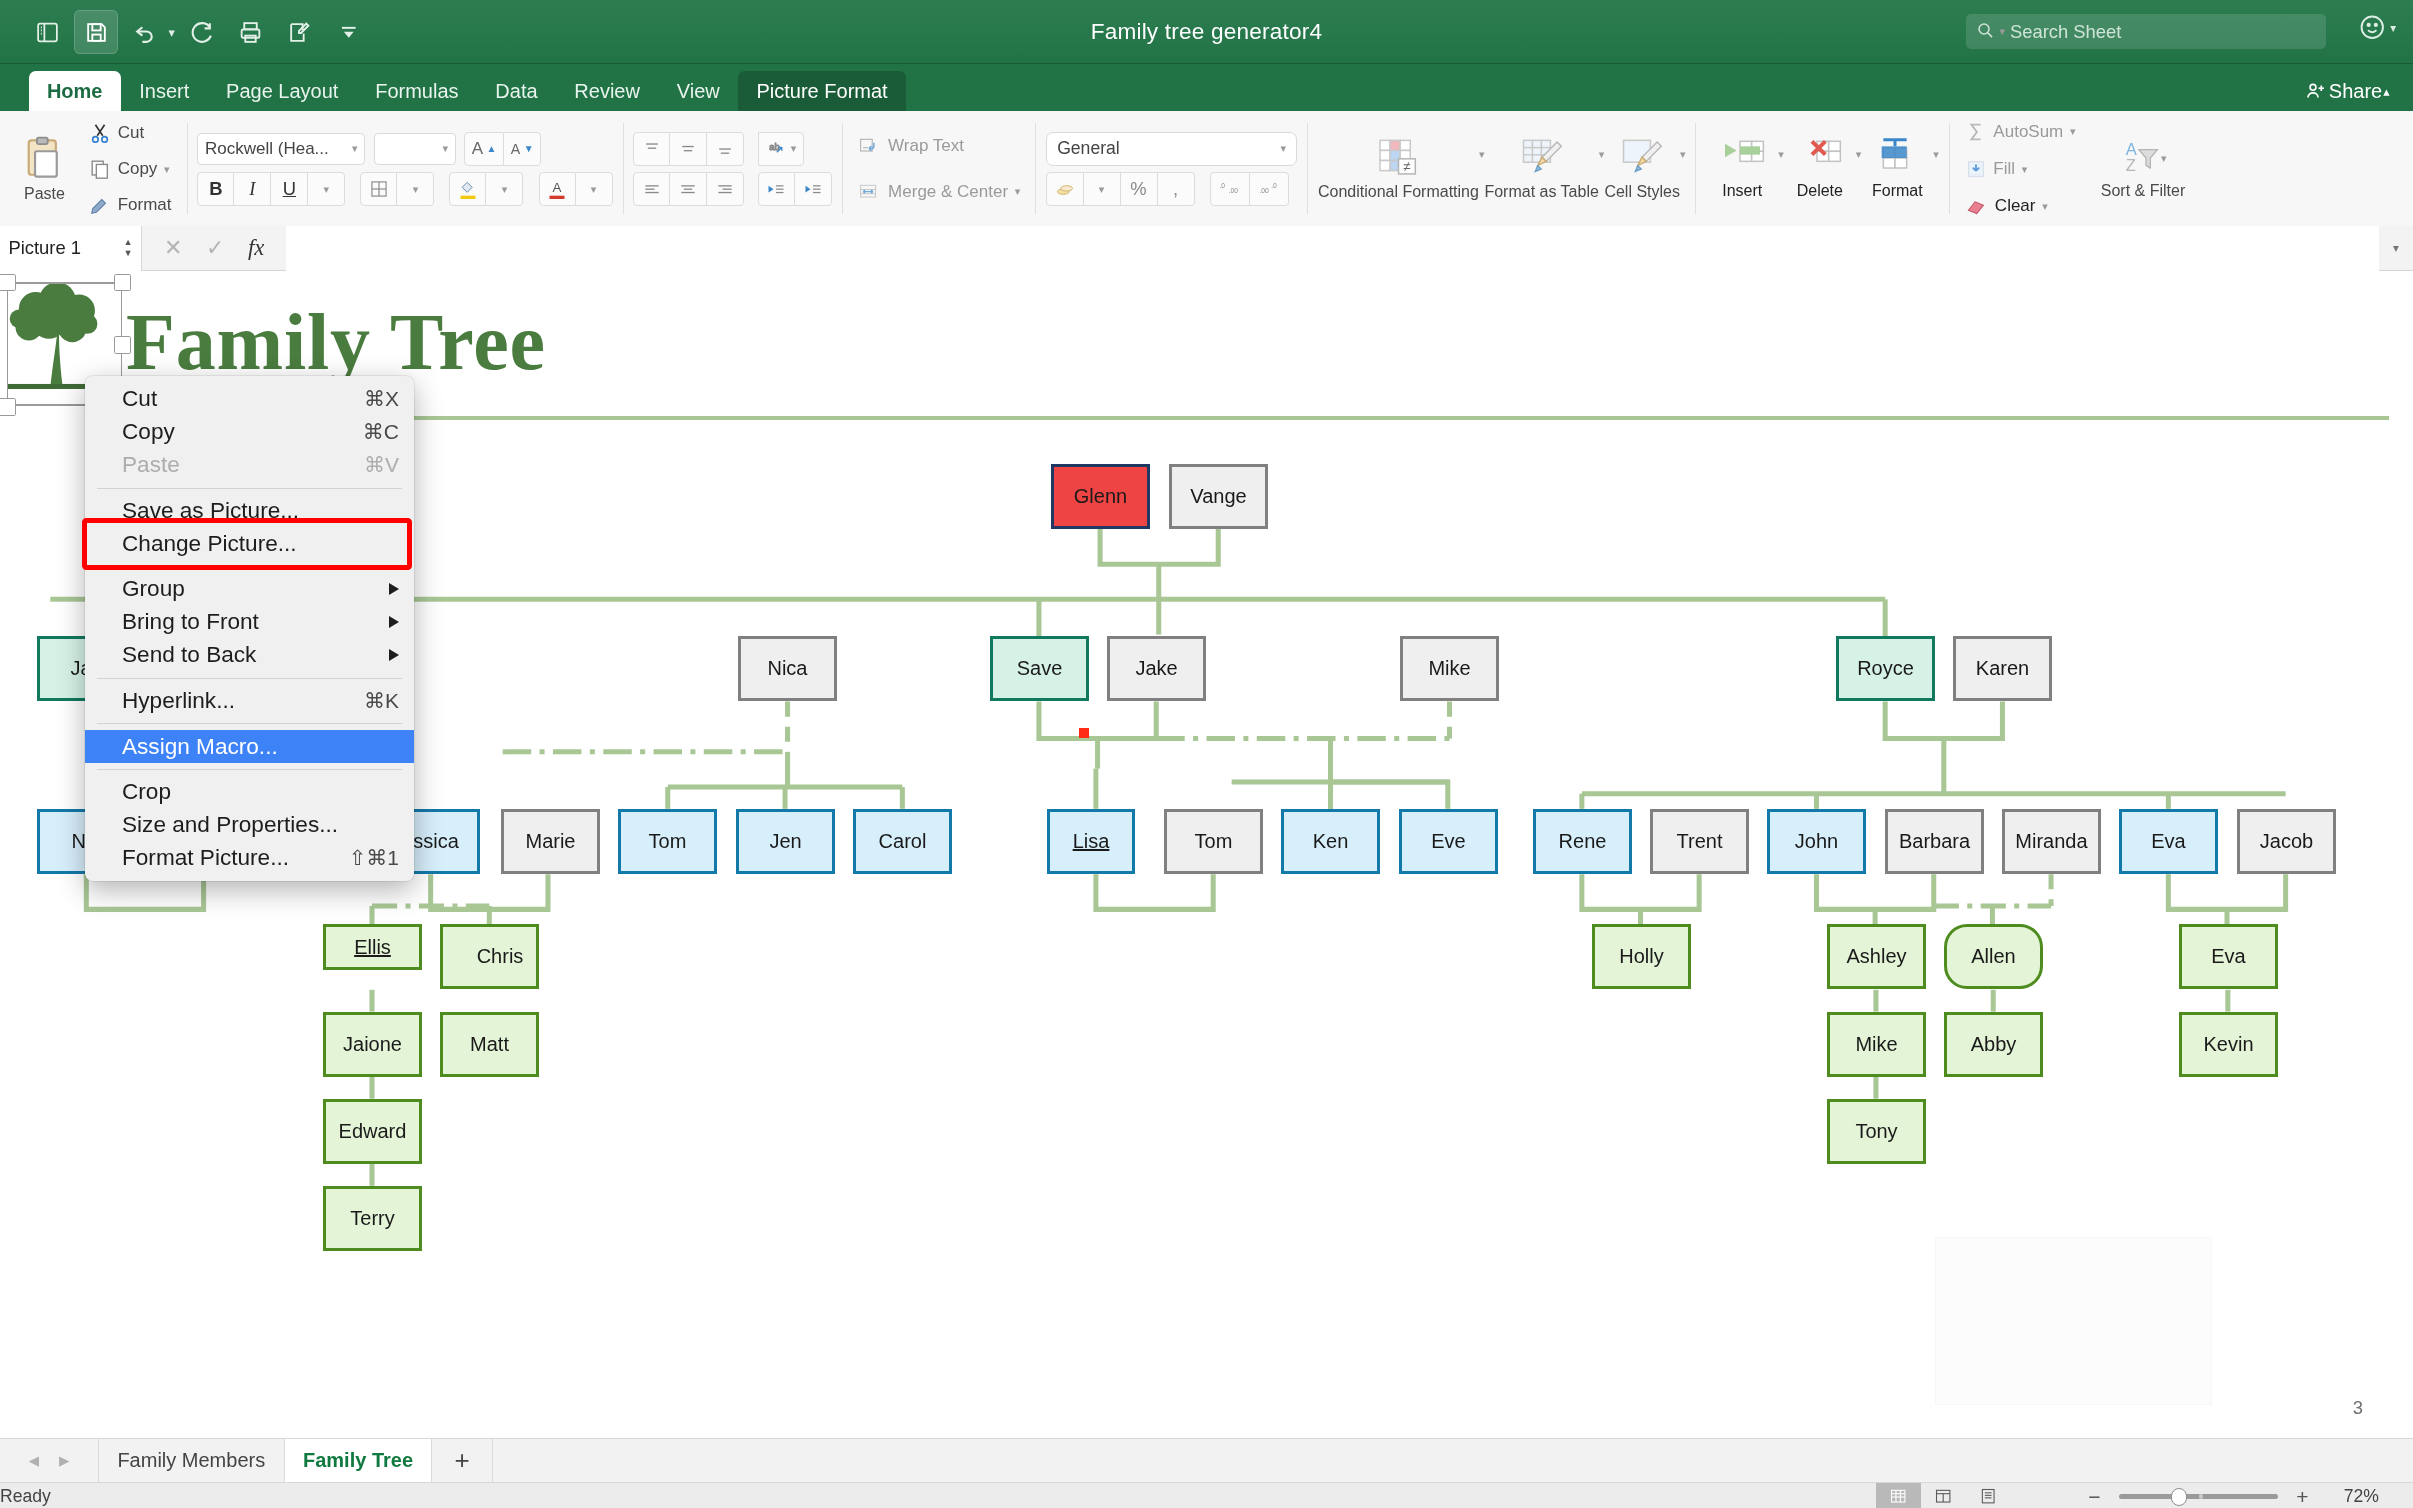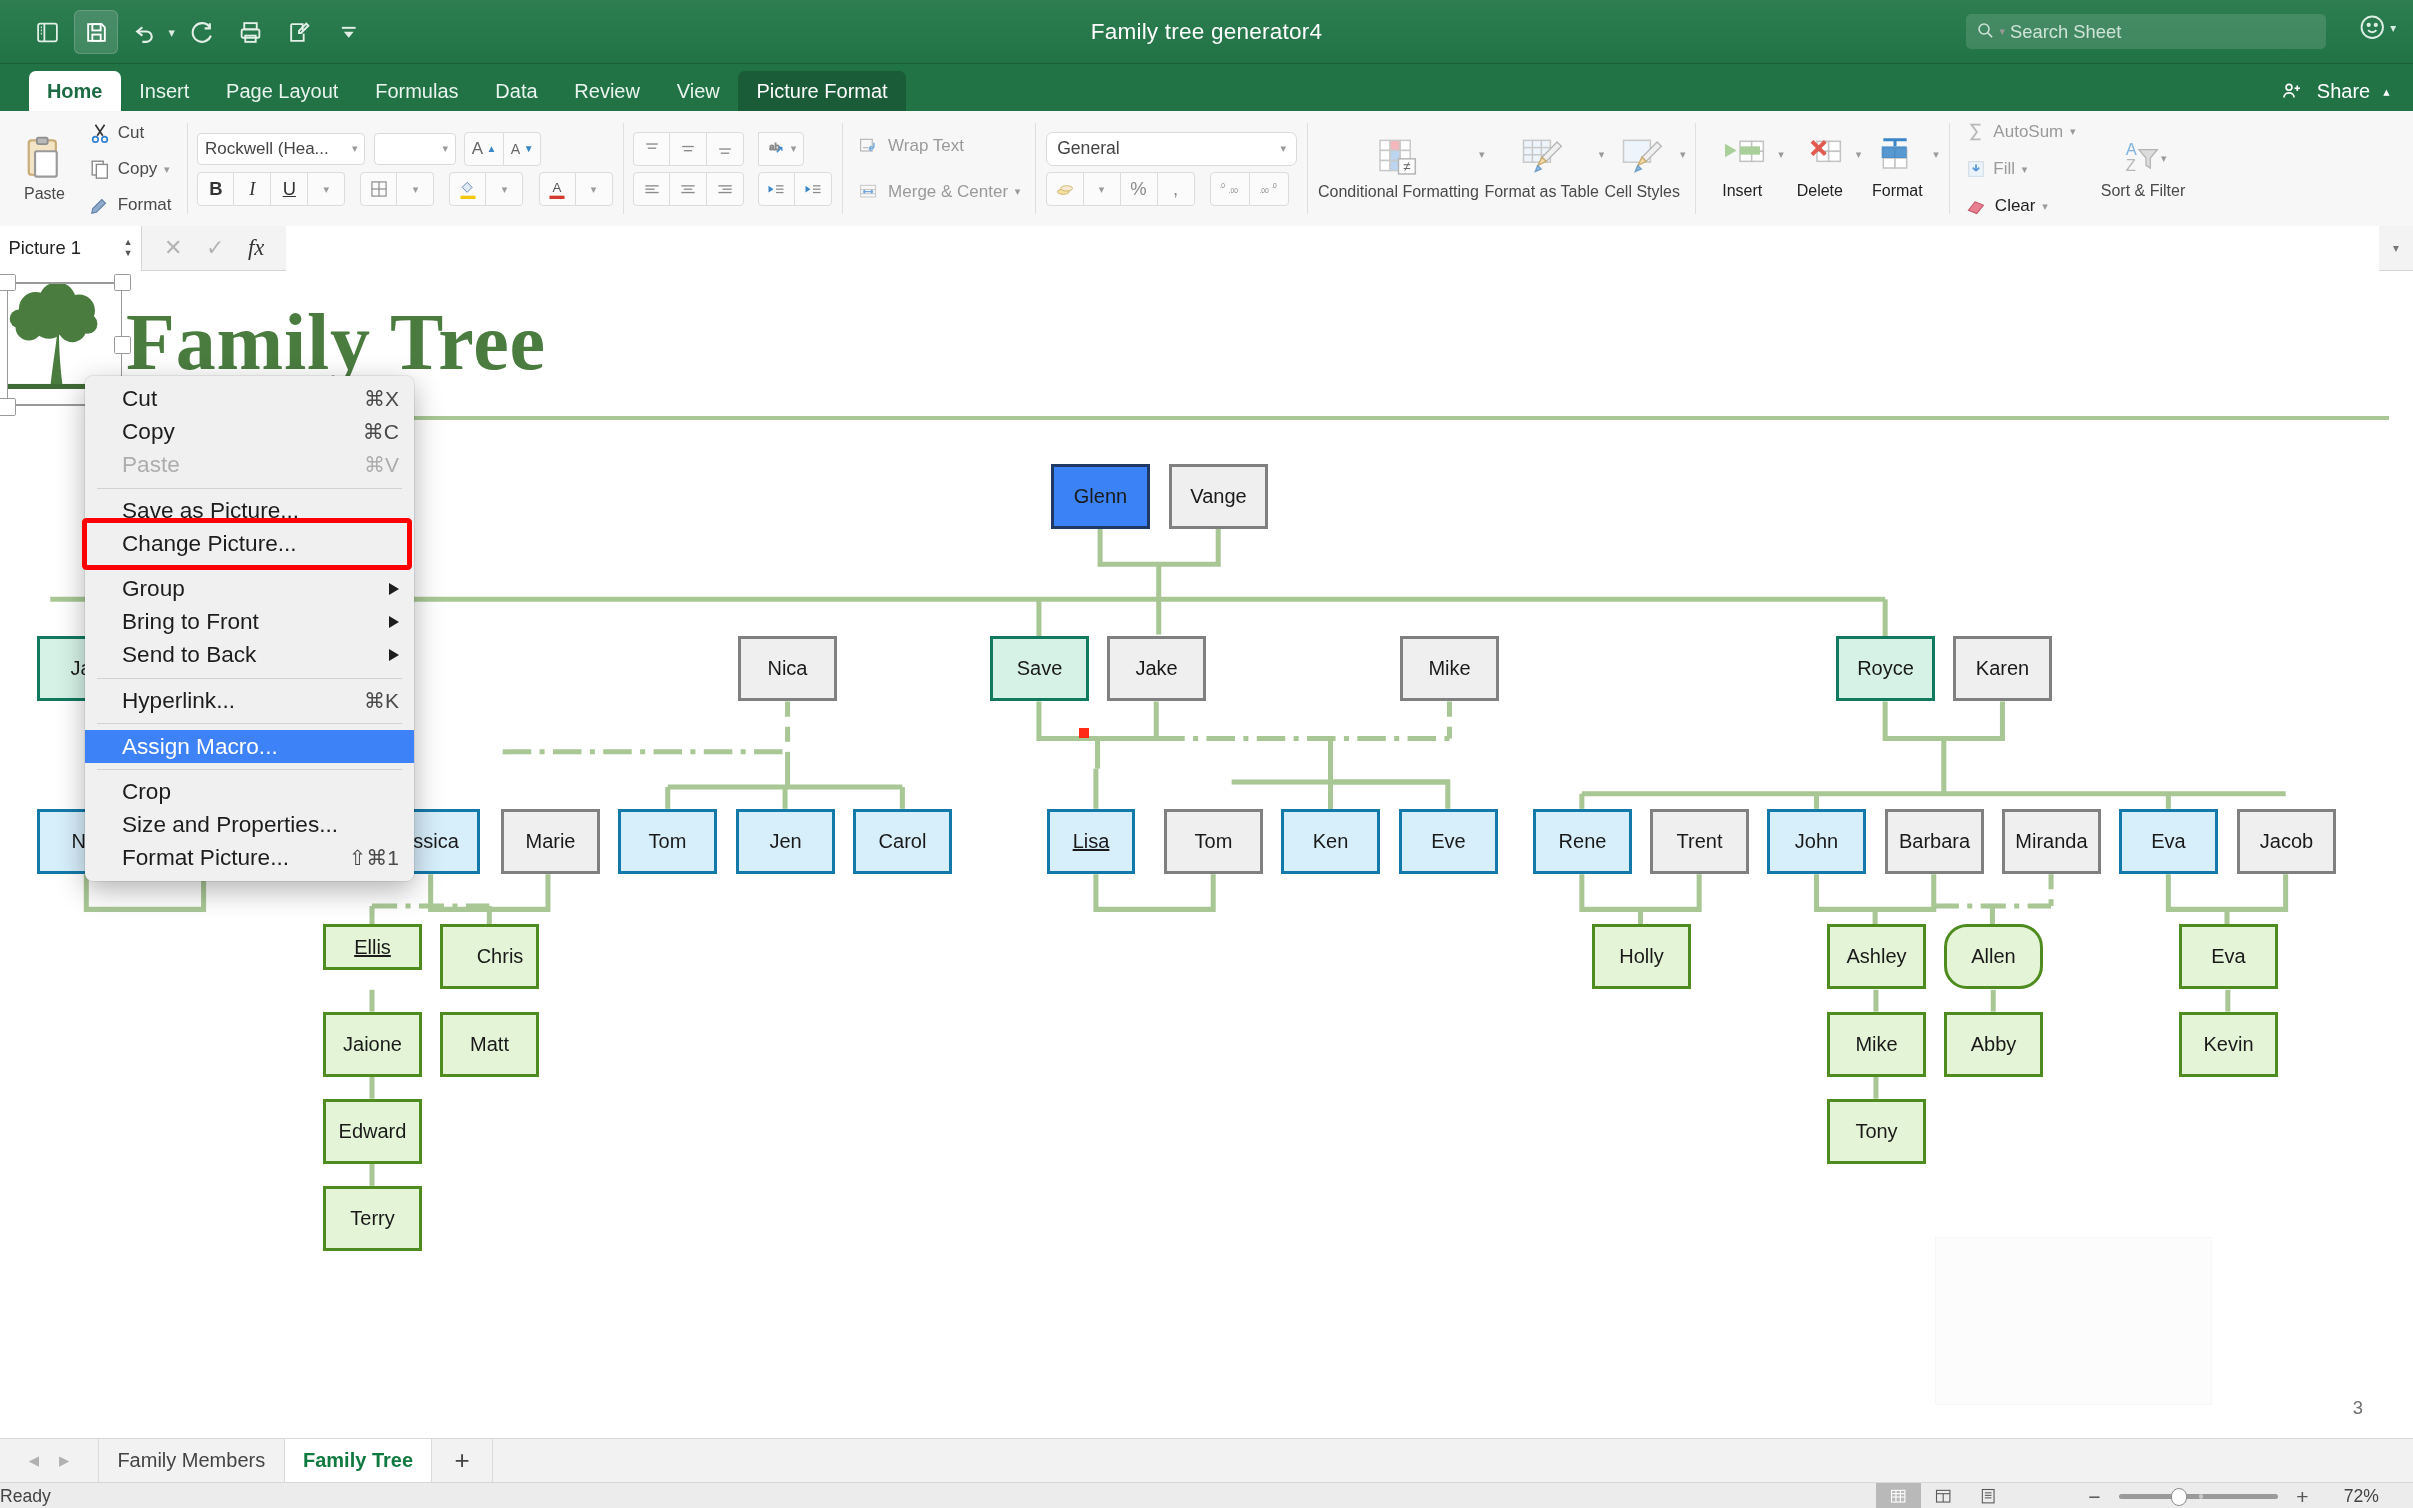--- a/index.html
+++ b/index.html
@@ -143,21 +143,21 @@
   }
 
   
   #tree { position: absolute; left: 0; top: 168px; width: 2413px; height: 989px; }
   .node {
     position: absolute; display: flex; align-items: center; justify-content: center;
     font-size: 20px; color: #1a1a1a; text-align: center;
     font-family: "Liberation Sans", sans-serif;
   }
   .n-grey { background: #efefef; border: 3.4px solid #808080; }
-  .n-navy { background: #3b82f6; border: 3.4px solid #1f3864; }
+  .n-navy { background: #ef4444; border: 3.4px solid #1f3864; }
   .n-teal { background: #d6f2e7; border: 3.4px solid #11795e; }
   .n-blue { background: #d7eefb; border: 3.4px solid #1379a8; }
   .n-green{ background: #e4f4d7; border: 3.4px solid #4e8c1f; }
   .redmark { position: absolute; width: 10px; height: 10px; background: #ff2b17; }
 
   
   .ctxmenu {
     position: absolute; left: 85px; top: 376px; width: 329px;
     background: #f0f0f0; border-radius: 7.5px;
     box-shadow: 0 8.4px 28.5px rgba(0,0,0,0.30), 0 0 0 0.8px rgba(0,0,0,0.09);
@@ -306,21 +306,21 @@
     <div class="tab active">Home</div>
     <div class="tab">Insert</div>
     <div class="tab">Page Layout</div>
     <div class="tab">Formulas</div>
     <div class="tab">Data</div>
     <div class="tab">Review</div>
     <div class="tab">View</div>
     <div class="tab ctx-active">Picture Format</div>
 
     <div style="flex:1"></div>
-    <div style="display:flex;align-items:center;gap:13px;color:#ffffff;font-size:20px;padding:0 23.5px 8.4px 0;justify-content:space-between;">
+    <div style="display:flex;align-items:center;gap:1px;color:#ffffff;font-size:20px;padding:0 23.5px 8.4px 0;justify-content:space-between;">
       <svg width="23.5" height="22" viewBox="0 0 24 24" fill="none" stroke="#ffffff" stroke-width="1.8">
         <circle cx="9" cy="8" r="3.2"></circle>
           <path d="M3.5 19c0-3.2 2.6-5 5.5-5s5.5 1.8 5.5 5"></path>
         <line x1="18" y1="6" x2="18" y2="12"></line>
           <line x1="15" y1="9" x2="21" y2="9"></line>
       </svg>
       <span>Share</span>
       <span style="font-size:12.6px">▴</span>
     </div>
   </div>

